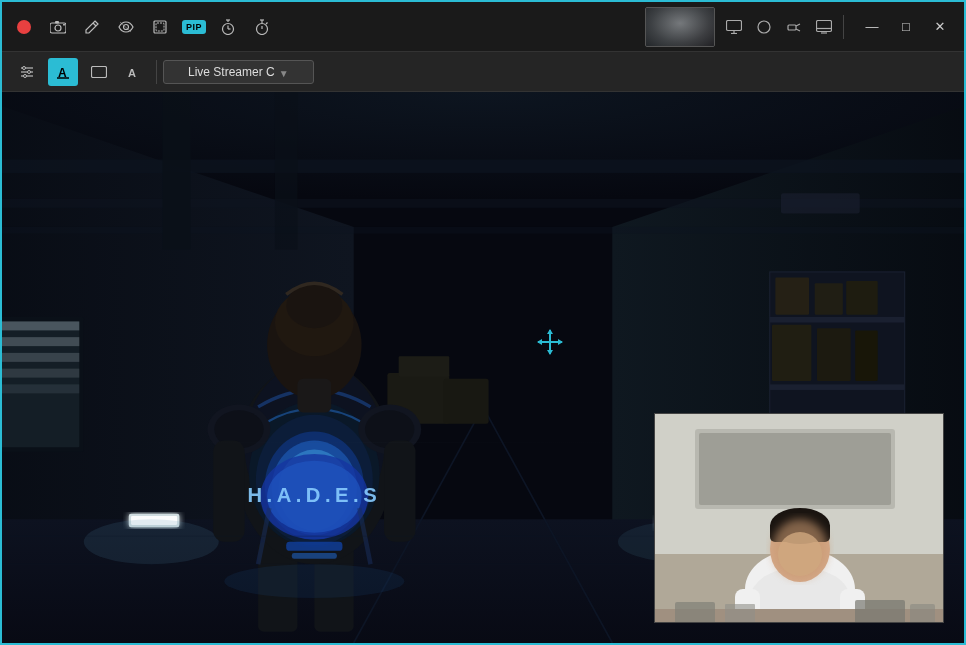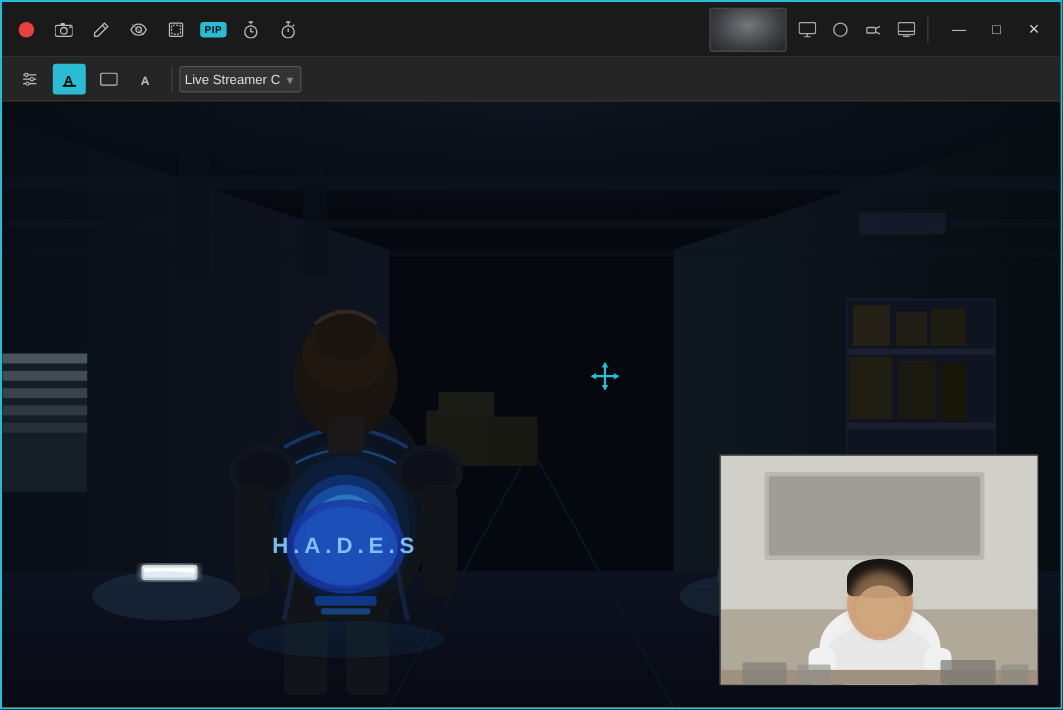--- a/index.html
+++ b/index.html
@@ -159,21 +159,21 @@
     }
 
     .dropdown-btn {
       display: flex;
       align-items: flex-end;
       gap: 4px;
       background: #333;
       border: 1px solid #555;
       color: #ddd;
       font-size: 12px;
-      padding: 4px 4px;
+      padding: 4px 24px;
       border-radius: 3px;
       cursor: pointer;
       min-width: 110px;
     }
 
     .dropdown-arrow {
       color: #888;
       font-size: 10px;
       margin-left: auto;
     }

